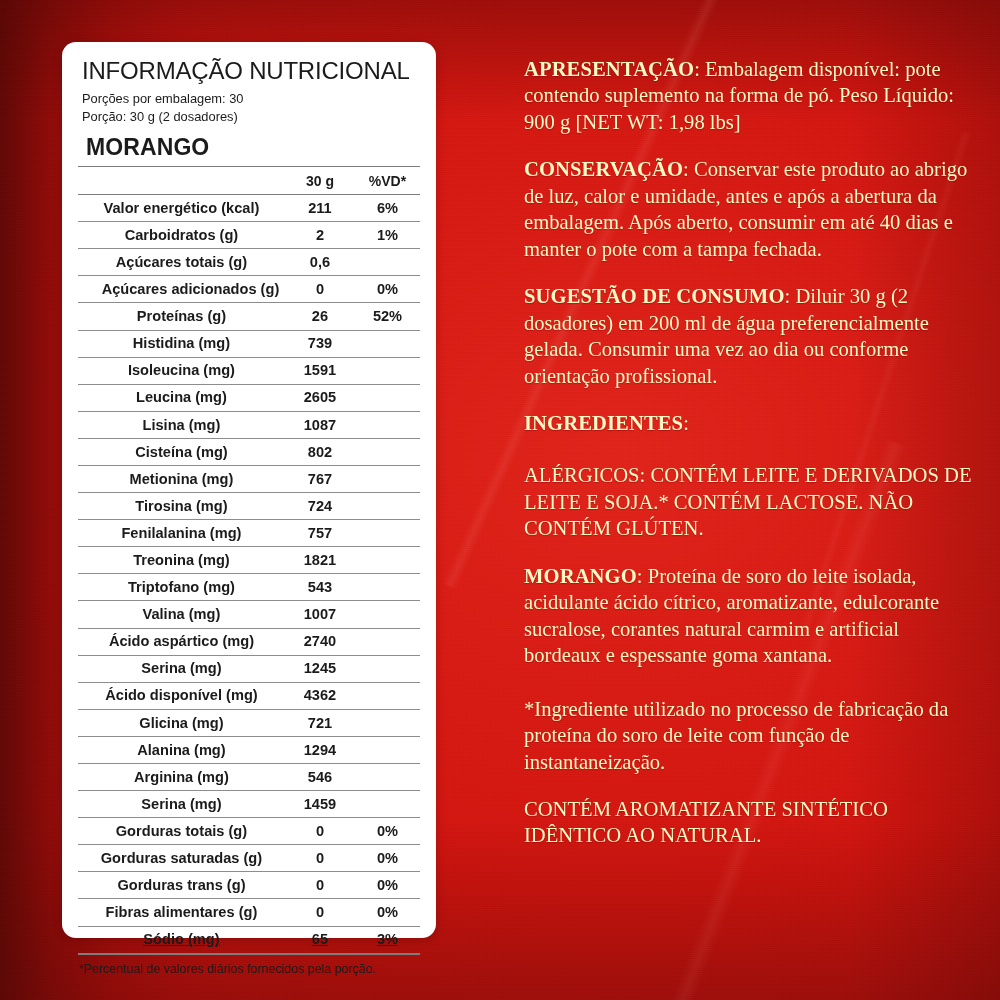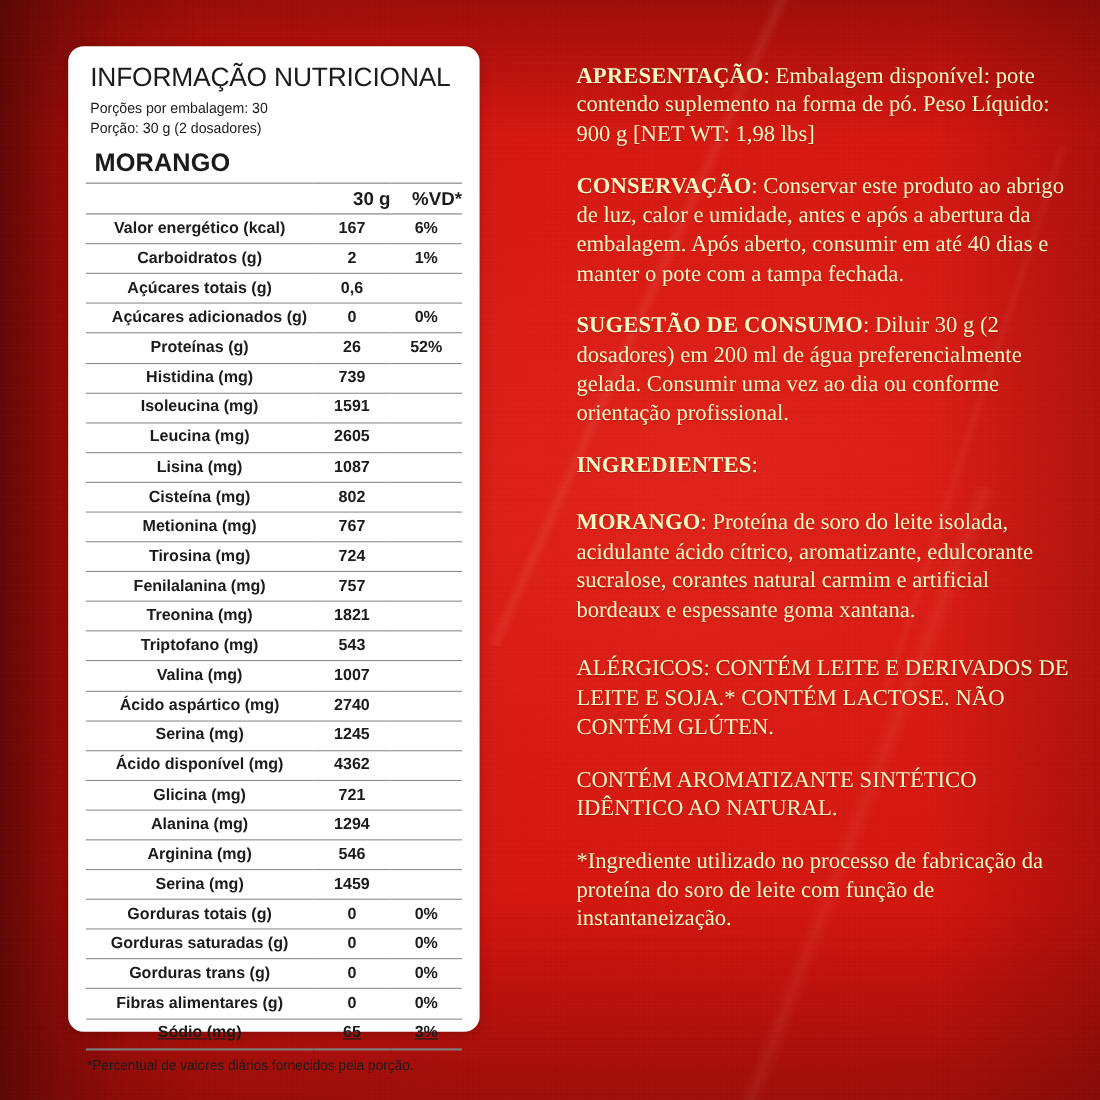--- a/index.html
+++ b/index.html
@@ -132,22 +132,21 @@
     font-weight: bold;
     line-height: 1;
     height: 26.1px;
     vertical-align: middle;
     border-bottom: 1.6px solid #8d8d8d;
   }
   table.nutri thead th {
     border-top: 1.9px solid #7d7d7d;
     border-bottom: 1.9px solid #7d7d7d;
     height: 27px;
-    font-size: 17px;
-    text-align: right;
+    font-size: 14px;
   }
   th.h-name { }
   th.h-val, th.h-vd { text-align: center; }
 
   td.n { text-align: center; padding-left: 8px; }
   td.n.indent { padding-left: 18px; }
   td.v { text-align: center; }
   td.d { text-align: center; }
   tr:last-child td { border-bottom: 2.1px solid #7d7d7d; text-decoration: underline; }
 
@@ -219,21 +218,21 @@
       <thead>
         <tr>
           <th class="h-name"></th>
           <th class="h-val">30 g</th>
           <th class="h-vd">%VD*</th>
         </tr>
       </thead>
       <tbody id="nutri-body">
           <tr>
             <td class="n">Valor energético (kcal)</td>
-            <td class="v">167</td>
+            <td class="v">211</td>
             <td class="d">6%</td>
           </tr>
           <tr>
             <td class="n">Carboidratos (g)</td>
             <td class="v">2</td>
             <td class="d">1%</td>
           </tr>
           <tr>
             <td class="n">Açúcares totais (g)</td>
             <td class="v">0,6</td>
@@ -381,24 +380,24 @@
     </p>
 
     <p class="para">
       <b>SUGESTÃO DE CONSUMO</b><span>: Diluir 30 g (2 dosadores) em 200 ml de água preferencialmente gelada. Consumir uma vez ao dia ou conforme orientação profissional.</span>
     </p>
 
     <p class="para ing-head">
       <b>INGREDIENTES</b><span>:</span>
     </p>
 
+    <p class="para caps">ALÉRGICOS: CONTÉM LEITE E DERIVADOS DE LEITE E SOJA.* CONTÉM LACTOSE. NÃO CONTÉM GLÚTEN.</p>
+
     <p class="para gap-lg">
       <b>MORANGO</b><span>: Proteína de soro do leite isolada, acidulante ácido cítrico, aromatizante, edulcorante sucralose, corantes natural carmim e artificial bordeaux e espessante goma xantana.</span>
     </p>
 
-    <p class="para caps">ALÉRGICOS: CONTÉM LEITE E DERIVADOS DE LEITE E SOJA.* CONTÉM LACTOSE. NÃO CONTÉM GLÚTEN.</p>
+    <p class="para"> *Ingrediente utilizado no processo de fabricação da proteína do soro de leite com função de instantaneização.</p>
 
     <p class="para caps">CONTÉM AROMATIZANTE SINTÉTICO IDÊNTICO AO NATURAL.</p>
-
-    <p class="para"> *Ingrediente utilizado no processo de fabricação da proteína do soro de leite com função de instantaneização.</p>
   </div>
 
 </div>
 
 </body></html>

